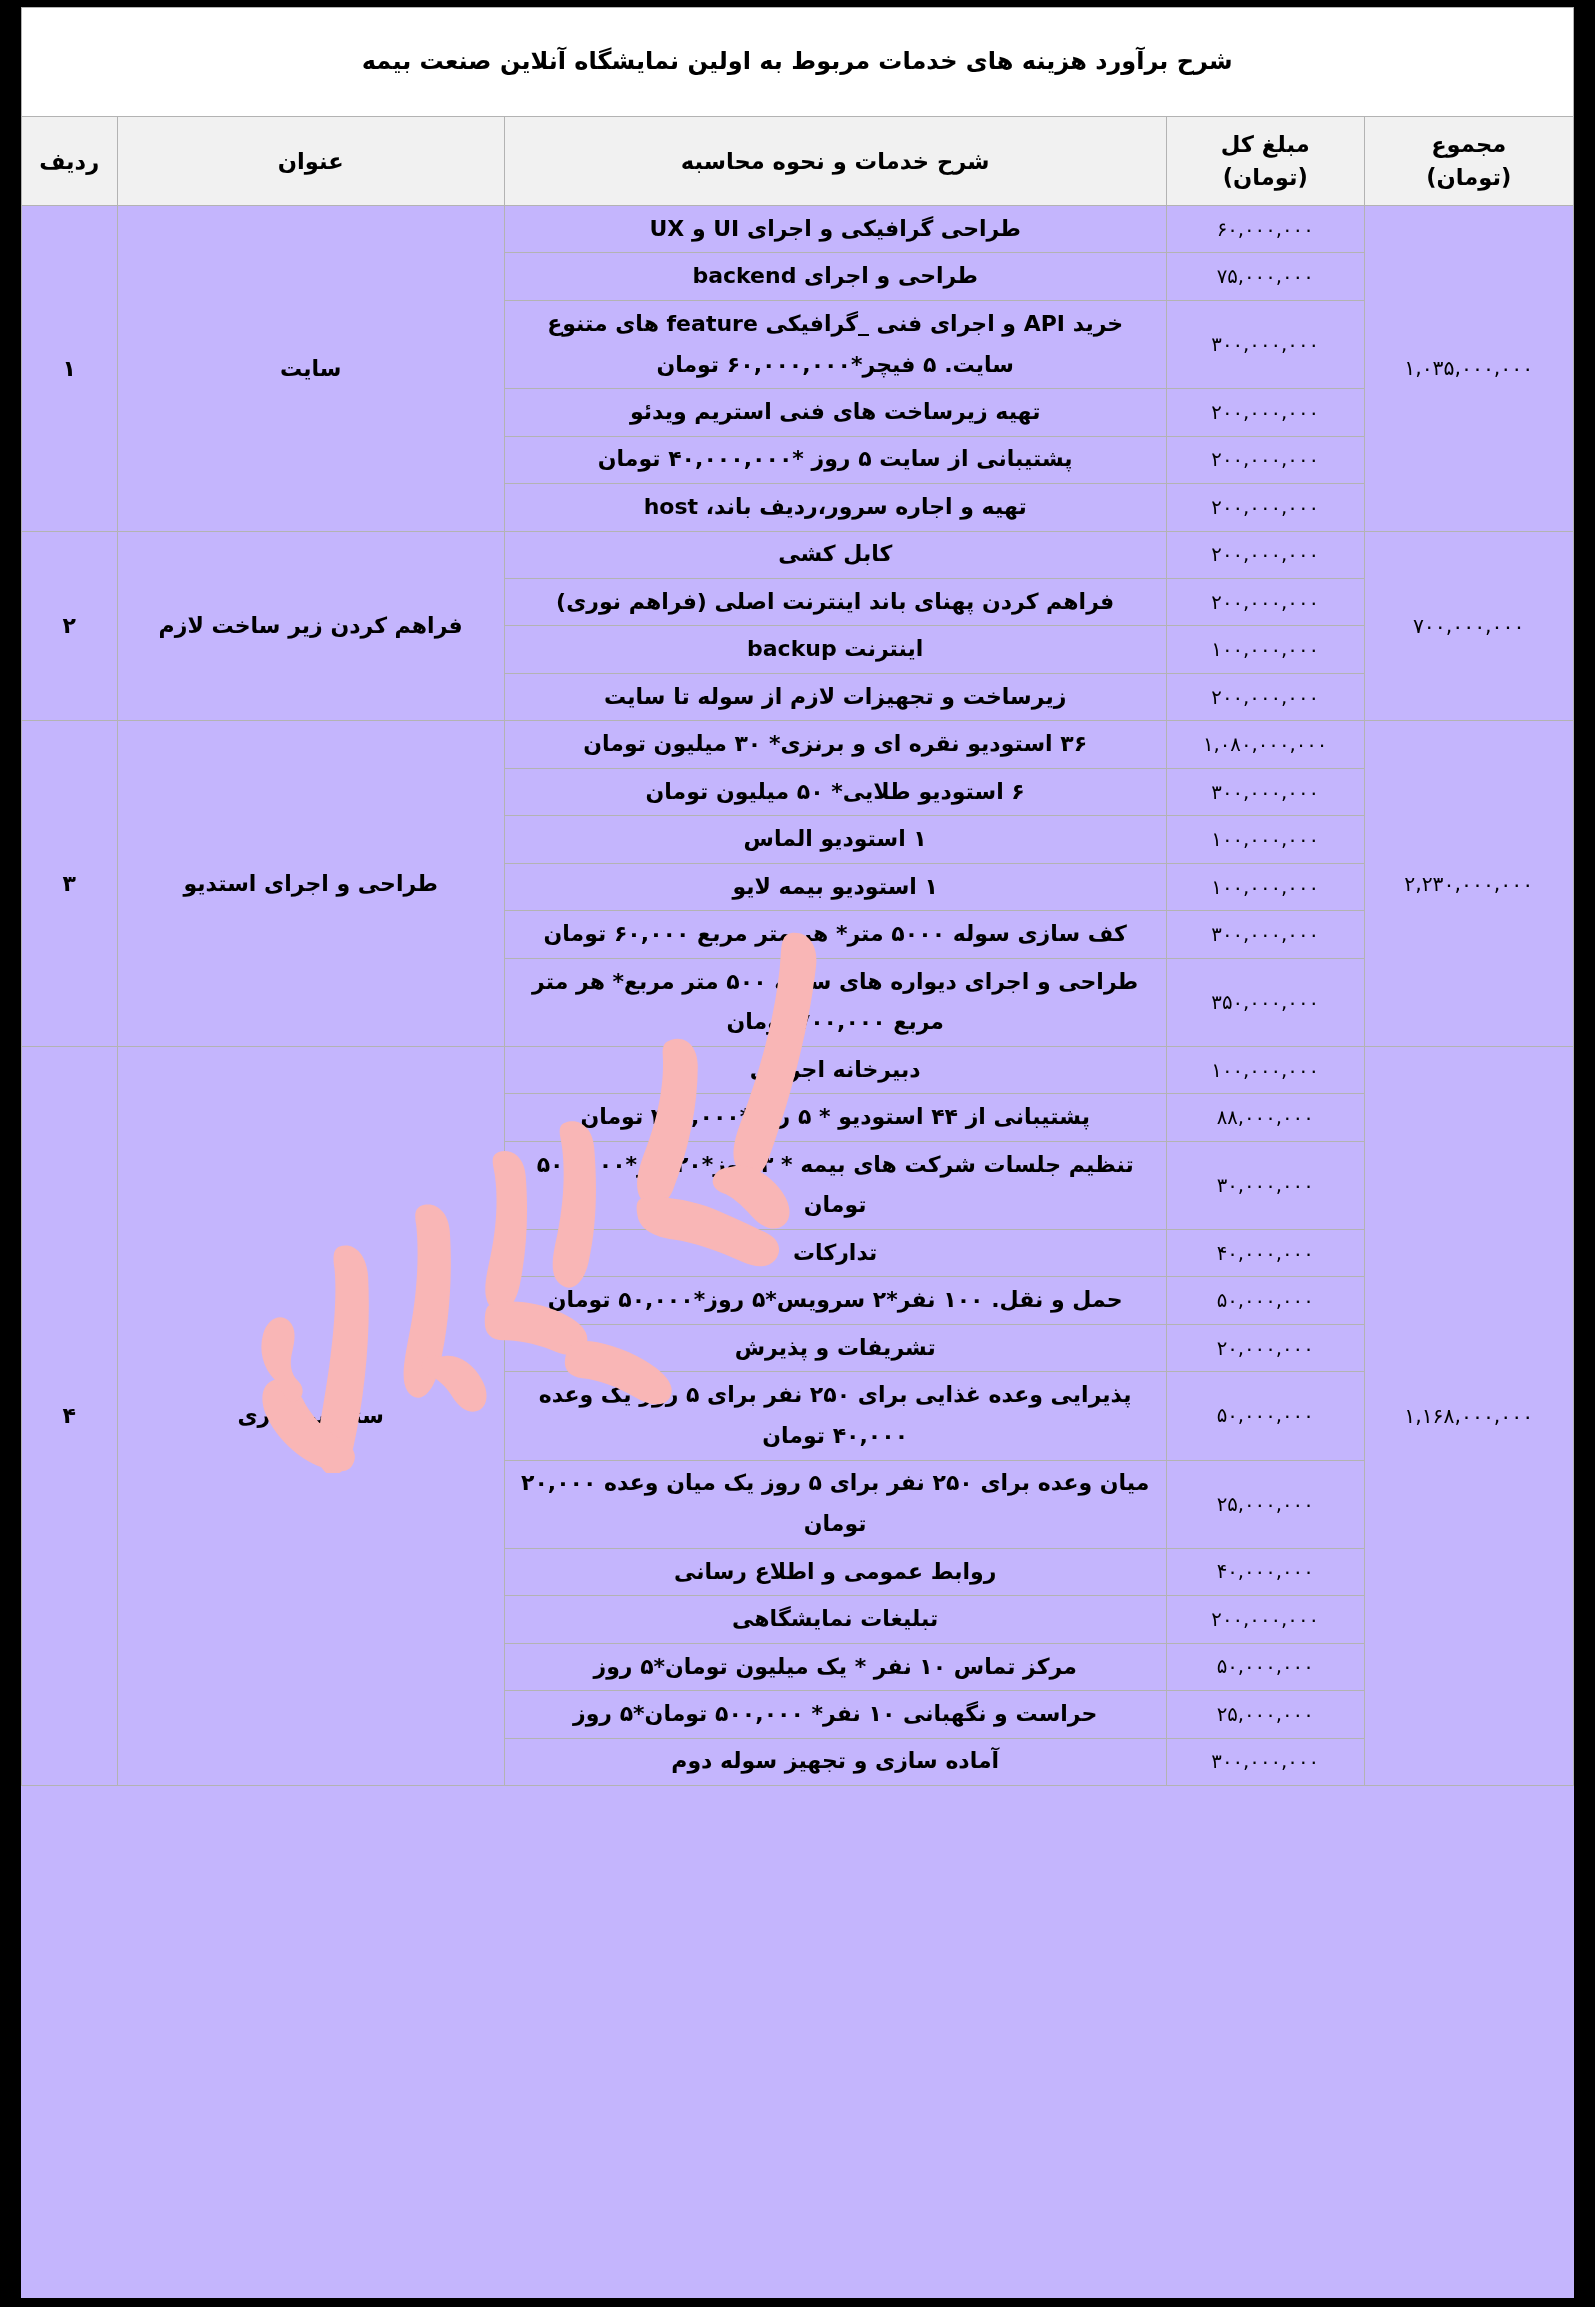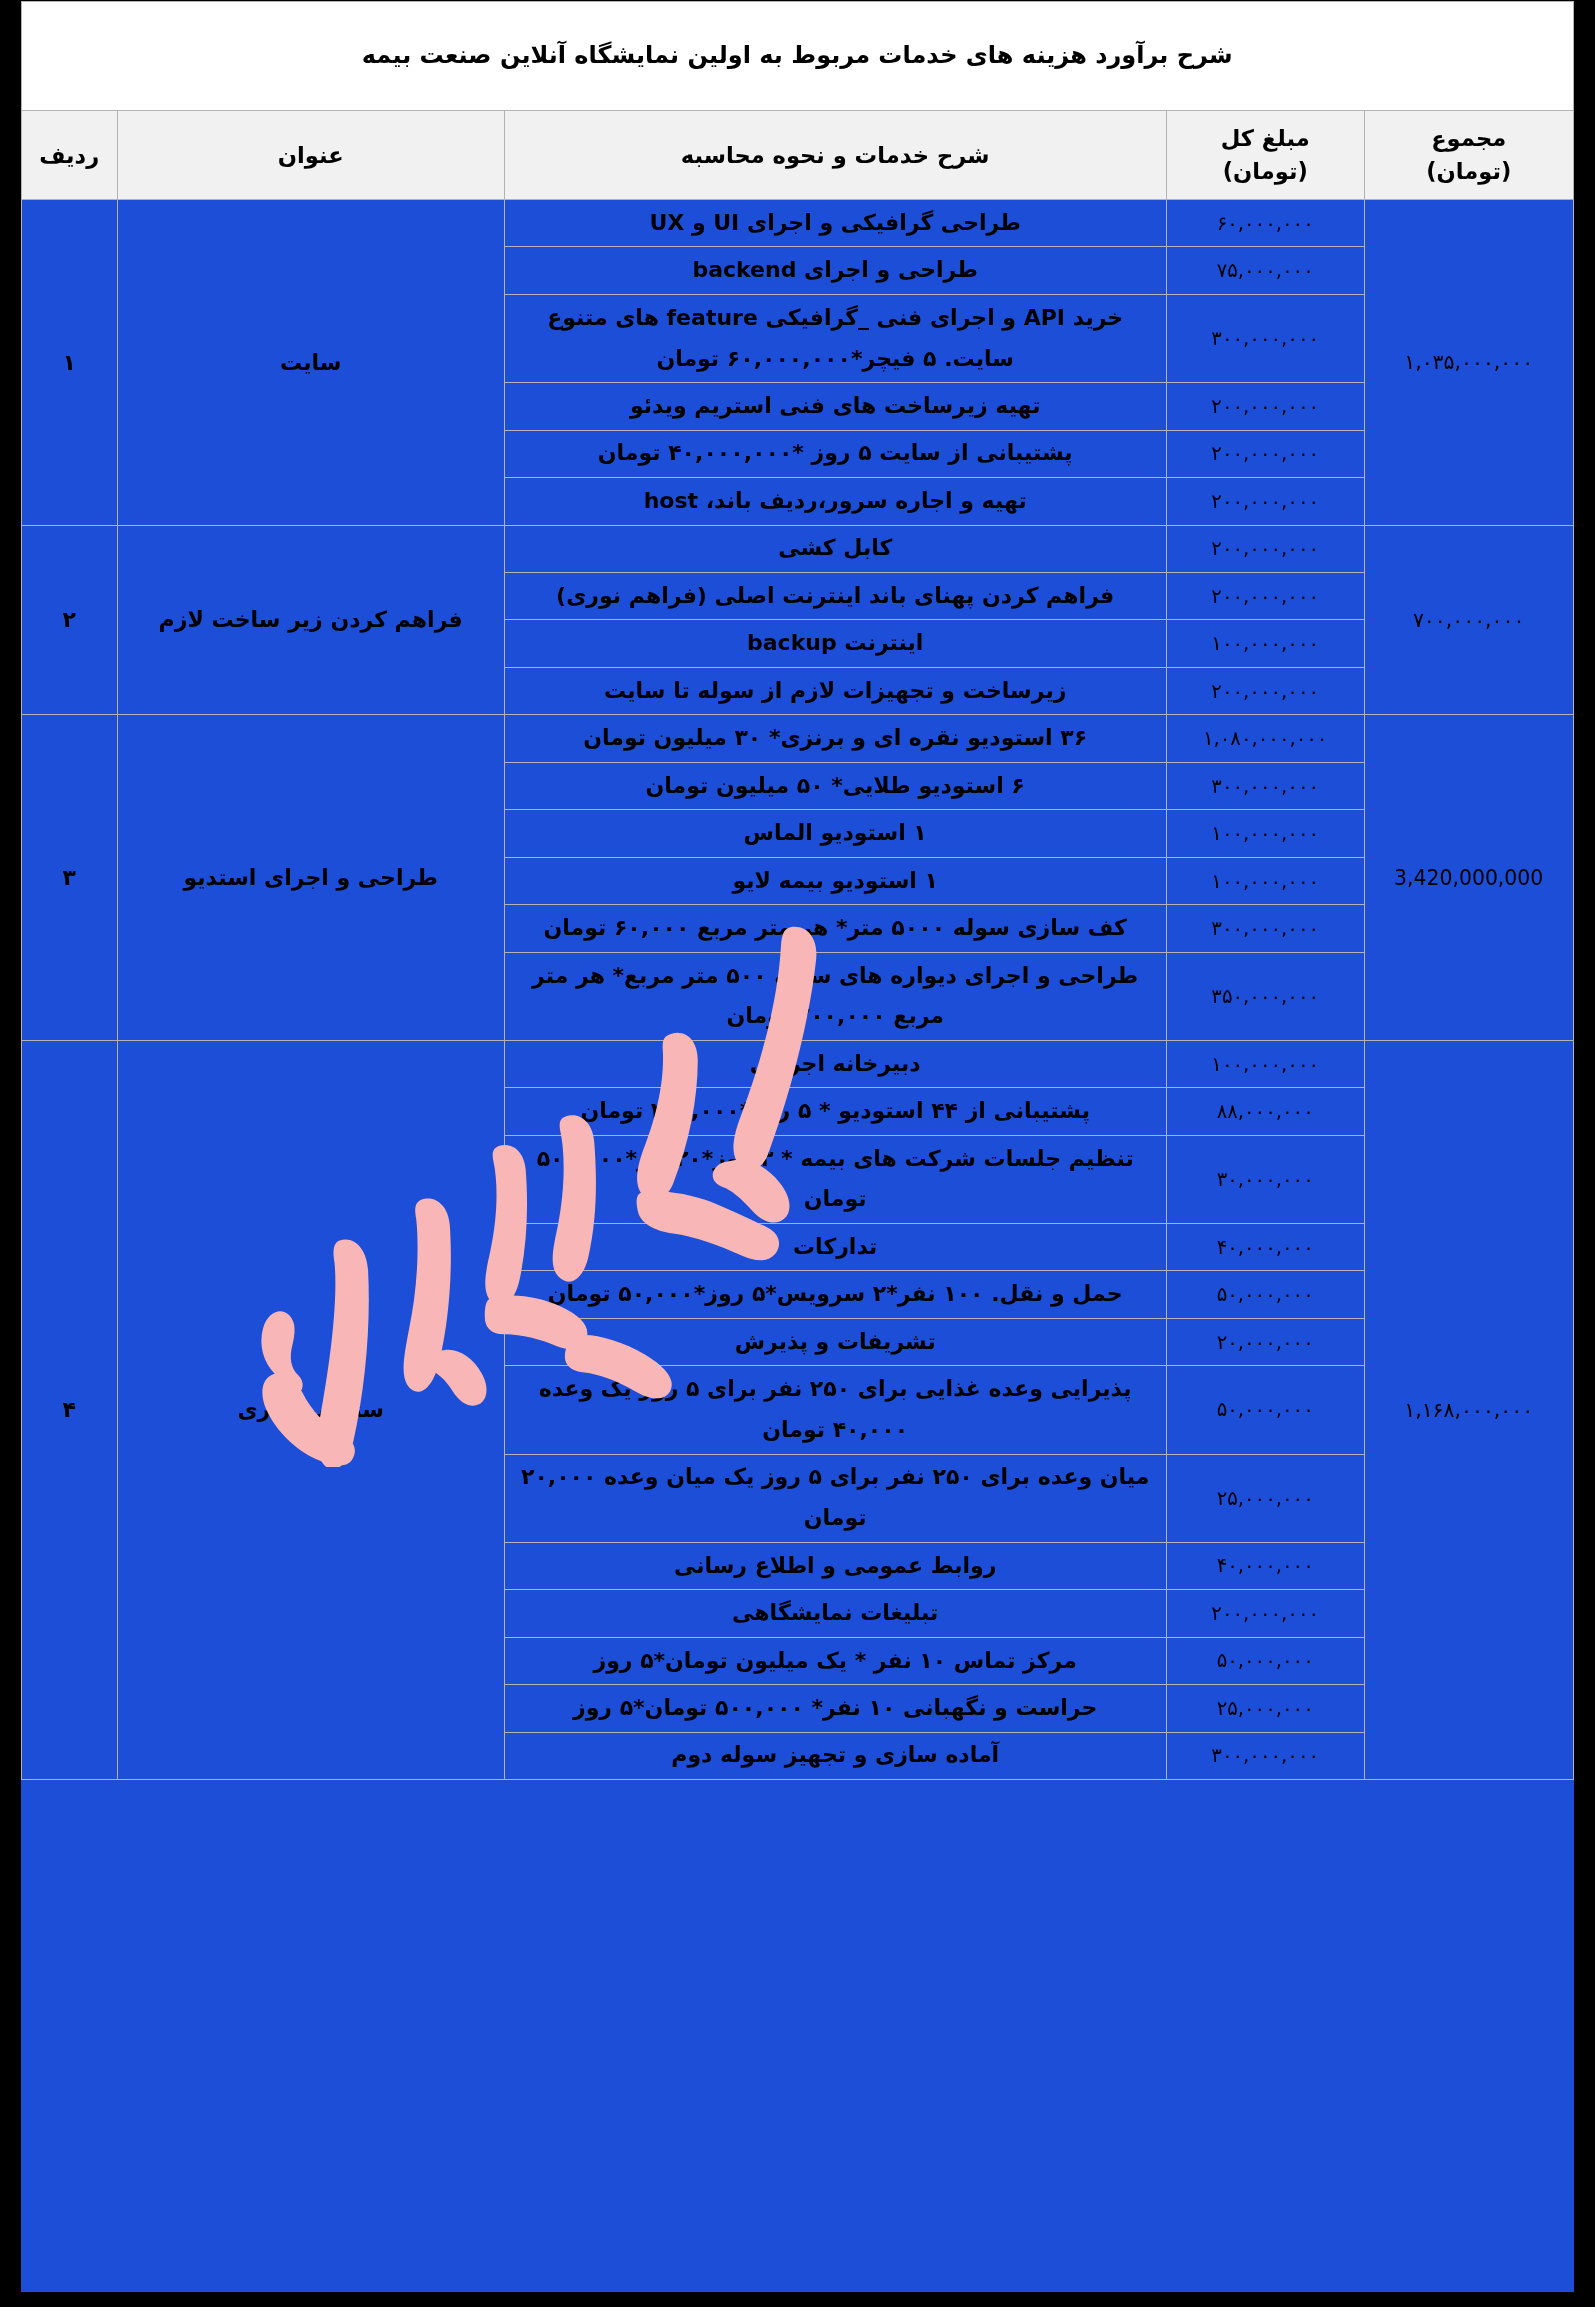--- a/index.html
+++ b/index.html
@@ -4,23 +4,23 @@
 <style>
   html,body{margin:0;padding:0;}
   body{
     width:1596px;height:2307px;
     background:#000;
     font-family:"DejaVu Sans","Liberation Sans",sans-serif;
     overflow:hidden;
   }
   .page{
     position:absolute;
-    left:19.7px;top:1px;
+    left:19.7px;top:7px;
     width:1553px;height:2291px;
-    background:#1d4ed8;
+    background:#c4b5fd;
     box-sizing:border-box;
   }
   .doc{
     position:relative;
     width:1553px;
     box-sizing:border-box;
     padding:0;
   }
   table.main{
     border-collapse:collapse;
@@ -181,21 +181,21 @@
           </tr>
           <tr>
             <td class="num">۱۰۰,۰۰۰,۰۰۰</td>
             <td class="desc">اینترنت backup</td>
           </tr>
           <tr>
             <td class="num">۲۰۰,۰۰۰,۰۰۰</td>
             <td class="desc">زیرساخت و تجهیزات  لازم از سوله تا سایت</td>
           </tr>
           <tr>
-            <td class="total" rowspan="6">3,420,000,000</td>
+            <td class="total" rowspan="6">۲,۲۳۰,۰۰۰,۰۰۰</td>
             <td class="num">۱,۰۸۰,۰۰۰,۰۰۰</td>
             <td class="desc">۳۶ استودیو نقره ای و برنزی* ۳۰ میلیون تومان</td>
             <td class="onvan" rowspan="6">طراحی و اجرای استدیو</td>
             <td class="radif" rowspan="6">۳</td>
           </tr>
           <tr>
             <td class="num">۳۰۰,۰۰۰,۰۰۰</td>
             <td class="desc">۶ استودیو طلایی* ۵۰ میلیون تومان</td>
           </tr>
           <tr>

